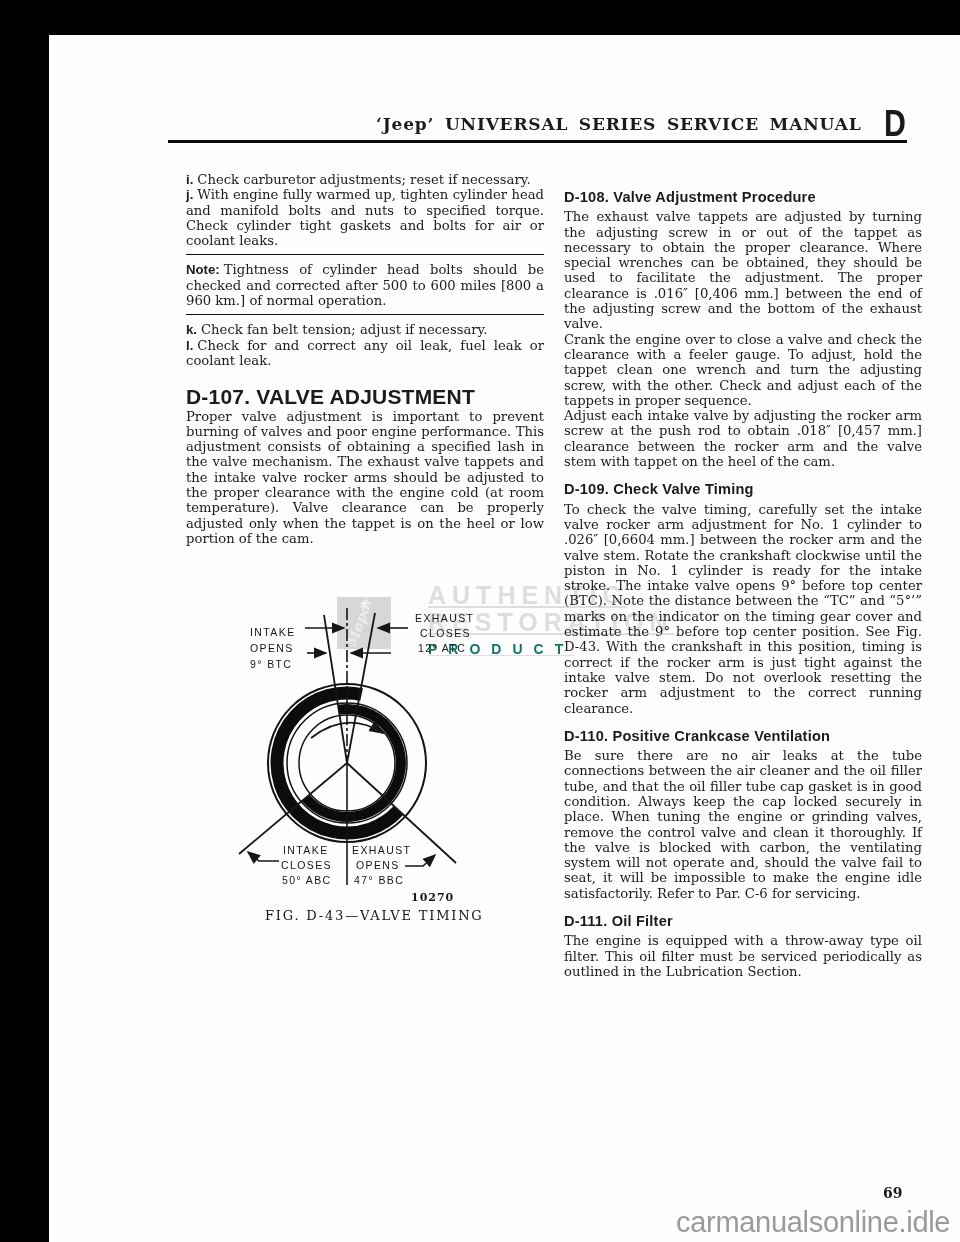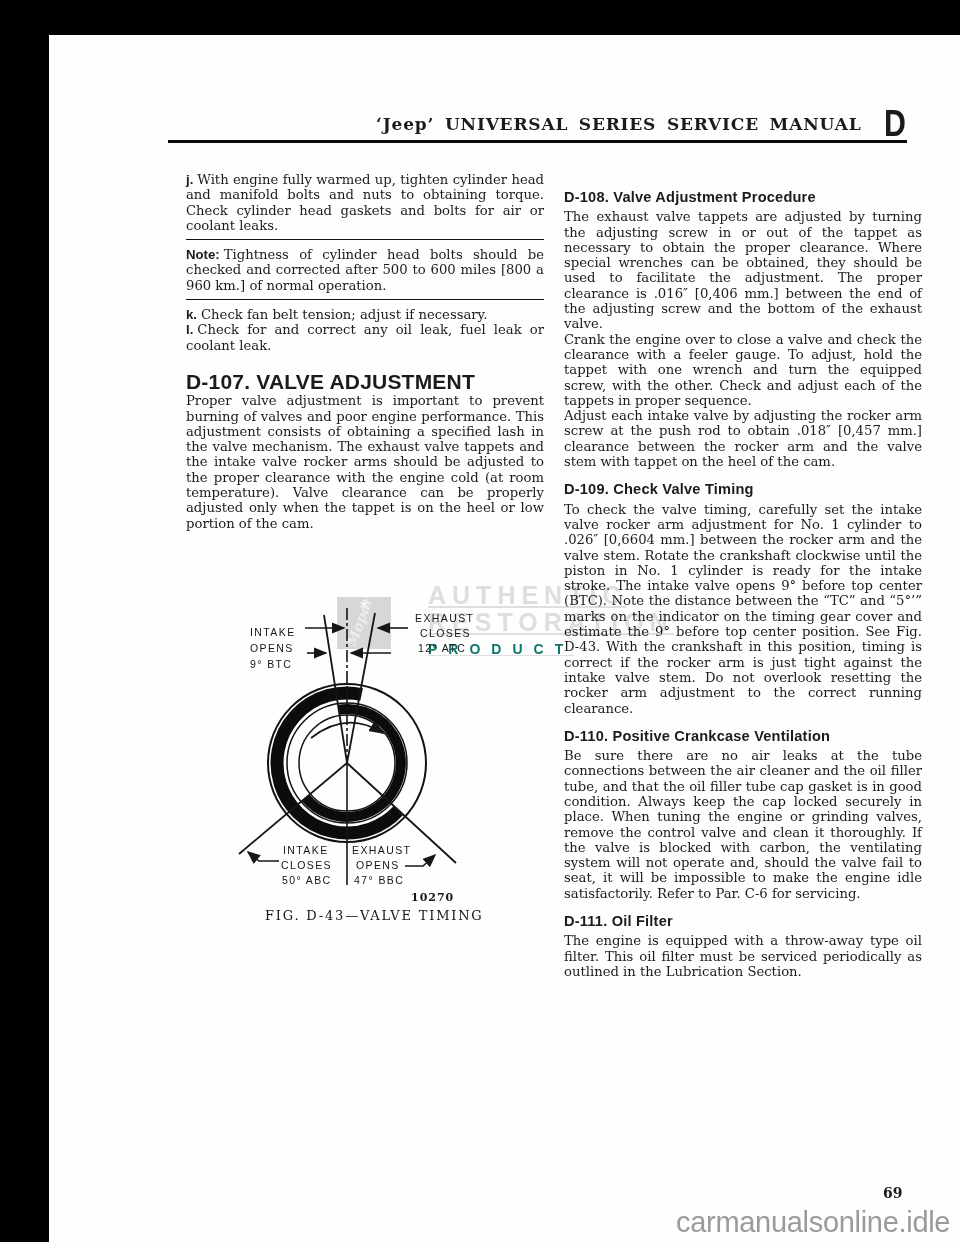--- a/index.html
+++ b/index.html
@@ -59,34 +59,35 @@
     <span class="l1">AUTHENTIC</span>
     <span class="l2">RESTORATION</span>
     <span class="l3">PRODUCT</span>
   </div>
 
   <div class="header-title">‘Jeep’ UNIVERSAL SERIES SERVICE MANUAL</div>
   <div class="section-letter">D</div>
   <div class="header-rule"></div>
 
   <div class="col left-col">
-    <p class="item"><b class="lbl">j.</b><span>With engine fully warmed up, tighten cylinder head and manifold bolts and nuts to obtaining torque. Check cylinder head gaskets and bolts for air or coolant leaks.</span></p>
+    <p class="item"><b class="lbl">i.</b><span>Check carburetor adjustments; reset if necessary.</span></p>
+    <p class="item"><b class="lbl">j.</b><span>With engine fully warmed up, tighten cylinder head and manifold bolts and nuts to specified torque. Check cylinder tight gaskets and bolts for air or coolant leaks.</span></p>
     <hr class="rule">
     <p class="item"><b class="lbl">Note:</b><span>Tightness of cylinder head bolts should be checked and corrected after 500 to 600 miles [800 a 960 km.] of normal operation.</span></p>
     <hr class="rule">
     <p class="item"><b class="lbl">k.</b><span>Check fan belt tension; adjust if necessary.</span></p>
     <p class="item"><b class="lbl">l.</b><span>Check for and correct any oil leak, fuel leak or coolant leak.</span></p>
     <h3 class="caps">D-107. VALVE ADJUSTMENT</h3>
     <p>Proper valve adjustment is important to prevent burning of valves and poor engine performance. This adjustment consists of obtaining a specified lash in the valve mechanism. The exhaust valve tappets and the intake valve rocker arms should be adjusted to the proper clearance with the engine cold (at room temperature). Valve clearance can be properly adjusted only when the tappet is on the heel or low portion of the cam.</p>
   </div>
 
   <div class="col right-col">
     <h3 style="margin-top:16px;">D-108. Valve Adjustment Procedure</h3>
     <p>The exhaust valve tappets are adjusted by turning the adjusting screw in or out of the tappet as necessary to obtain the proper clearance. Where special wrenches can be obtained, they should be used to facilitate the adjustment. The proper clearance is .016″ [0,406 mm.] between the end of the adjusting screw and the bottom of the exhaust valve.</p>
-    <p>Crank the engine over to close a valve and check the clearance with a feeler gauge. To adjust, hold the tappet with one wrench and turn the equipped screw, with the other. Check and adjust each of the tappets in proper sequence.</p>
+    <p>Crank the engine over to close a valve and check the clearance with a feeler gauge. To adjust, hold the tappet clean one wrench and turn the adjusting screw, with the other. Check and adjust each of the tappets in proper sequence.</p>
     <p>Adjust each intake valve by adjusting the rocker arm screw at the push rod to obtain .018″ [0,457 mm.] clearance between the rocker arm and the valve stem with tappet on the heel of the cam.</p>
     <h3>D-109. Check Valve Timing</h3>
     <p>To check the valve timing, carefully set the intake valve rocker arm adjustment for No. 1 cylinder to .026″ [0,6604 mm.] between the rocker arm and the valve stem. Rotate the crankshaft clockwise until the piston in No. 1 cylinder is ready for the intake stroke. The intake valve opens 9° before top center (BTC). Note the distance between the “TC” and “5°’” marks on the indicator on the timing gear cover and estimate the 9° before top center position. See Fig. D-43. With the crankshaft in this position, timing is correct if the rocker arm is just tight against the intake valve stem. Do not overlook resetting the rocker arm adjustment to the correct running clearance.</p>
     <h3>D-110. Positive Crankcase Ventilation</h3>
     <p>Be sure there are no air leaks at the tube connections between the air cleaner and the oil filler tube, and that the oil filler tube cap gasket is in good condition. Always keep the cap locked securely in place. When tuning the engine or grinding valves, remove the control valve and clean it thoroughly. If the valve is blocked with carbon, the ventilating system will not operate and, should the valve fail to seat, it will be impossible to make the engine idle satisfactorily. Refer to Par. C-6 for servicing.</p>
     <h3>D-111. Oil Filter</h3>
     <p>The engine is equipped with a throw-away type oil filter. This oil filter must be serviced periodically as outlined in the Lubrication Section.</p>
   </div>
 
   <svg class="fig" width="360" height="345" viewBox="0 0 360 345">

